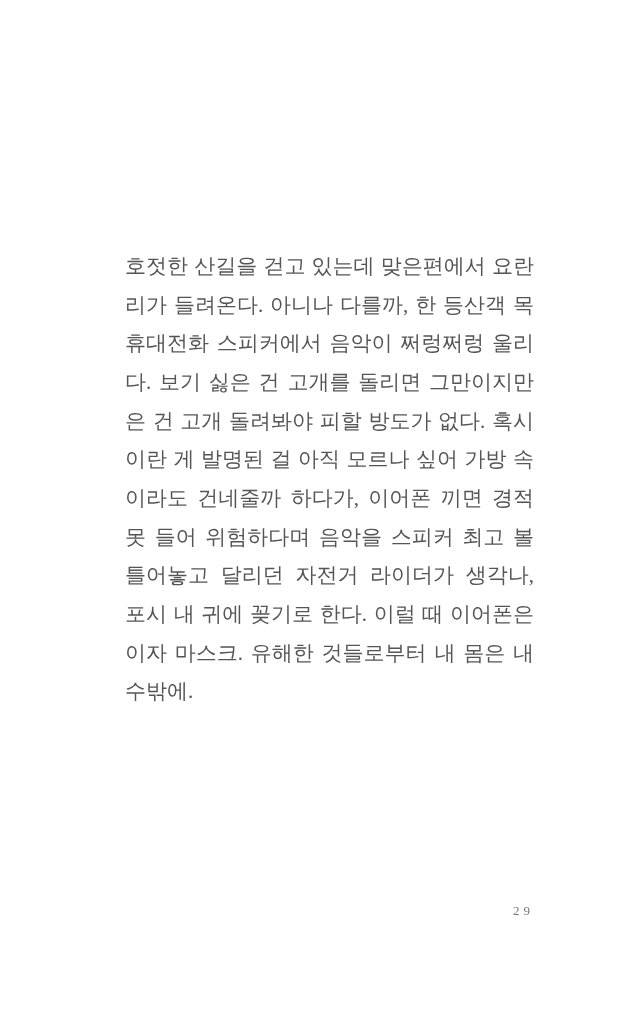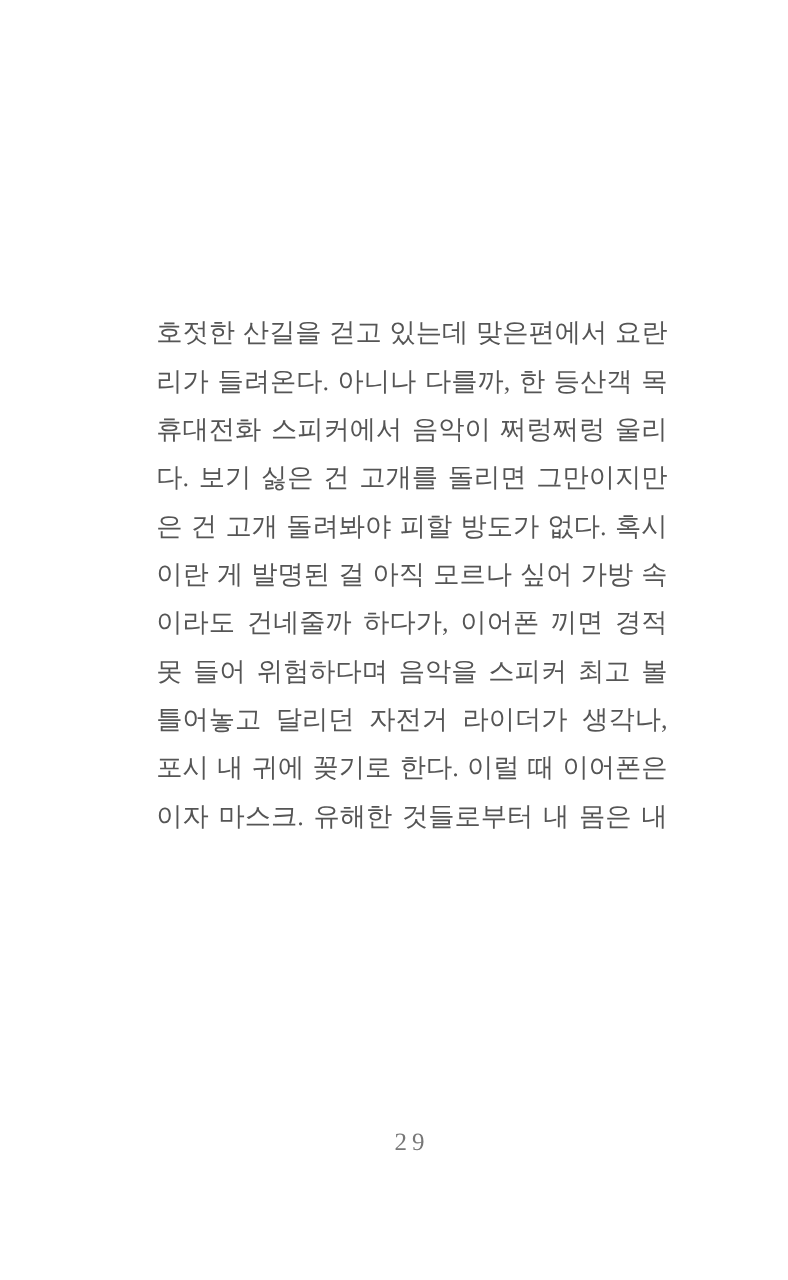--- a/index.html
+++ b/index.html
@@ -33,22 +33,22 @@
     overflow: hidden;
   }
   .line.last {
     text-align-last: left;
   }
   .page-number {
     position: absolute;
     left: 125px;
     top: 903px;
     width: 409px;
-    text-align: center;
-    font-size: 20px;
+    text-align: right;
+    font-size: 13px;
     letter-spacing: 4px;
     color: #777777;
     font-family: "Liberation Serif", "DejaVu Serif", serif;
   }
 </style>
 </head>
 <body>
 
 <div class="page">
   <div class="text-block">
@@ -56,15 +56,16 @@
     <div class="line">리가 들려온다. 아니나 다를까, 한 등산객 목에 걸린</div>
     <div class="line">휴대전화 스피커에서 음악이 쩌렁쩌렁 울리고 있</div>
     <div class="line">다. 보기 싫은 건 고개를 돌리면 그만이지만 듣기 싫</div>
     <div class="line">은 건 고개 돌려봐야 피할 방도가 없다. 혹시 이어폰</div>
     <div class="line">이란 게 발명된 걸 아직 모르나 싶어 가방 속 내 것</div>
     <div class="line">이라도 건네줄까 하다가, 이어폰 끼면 경적 소리를</div>
     <div class="line">못 들어 위험하다며 음악을 스피커 최고 볼륨으로</div>
     <div class="line">틀어놓고 달리던 자전거 라이더가 생각나, 그냥 살</div>
     <div class="line">포시 내 귀에 꽂기로 한다. 이럴 때 이어폰은 귀마개</div>
     <div class="line">이자 마스크. 유해한 것들로부터 내 몸은 내가 지킬</div>
+    <div class="line last">수밖에.</div>
   </div>
   <div class="page-number">29</div>
 </div>
 
 </body></html>

